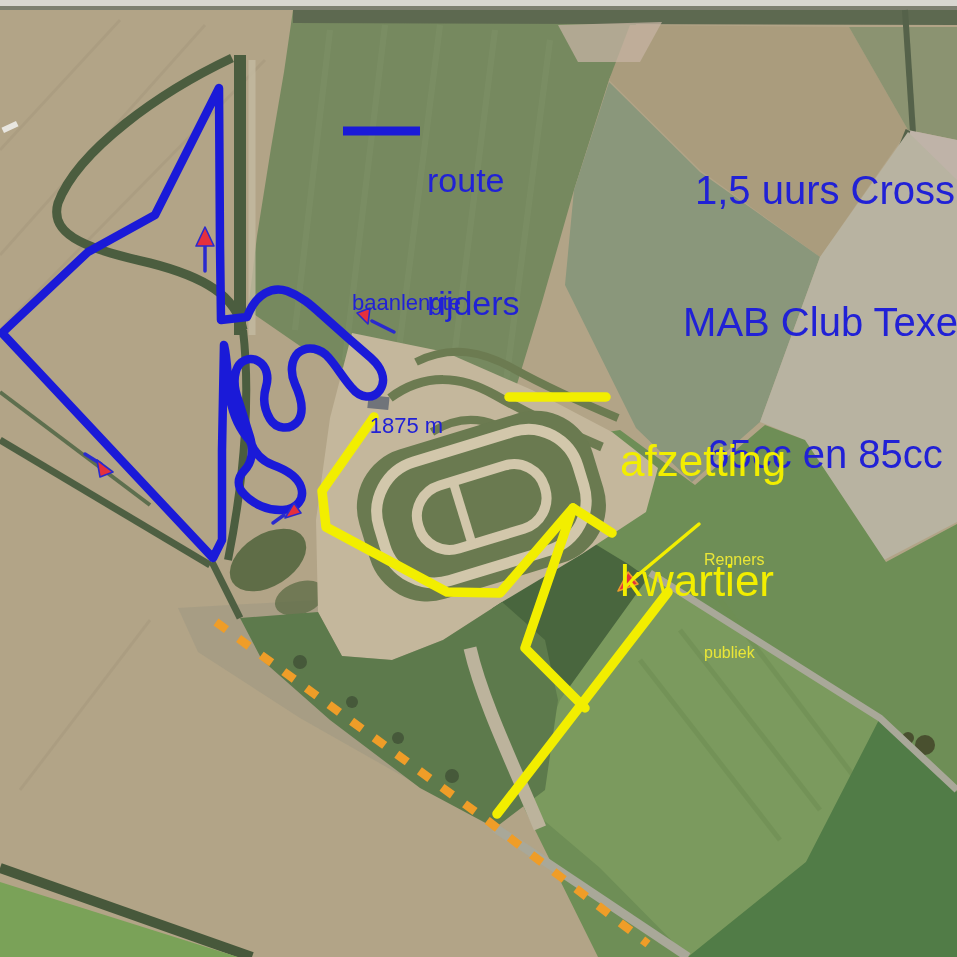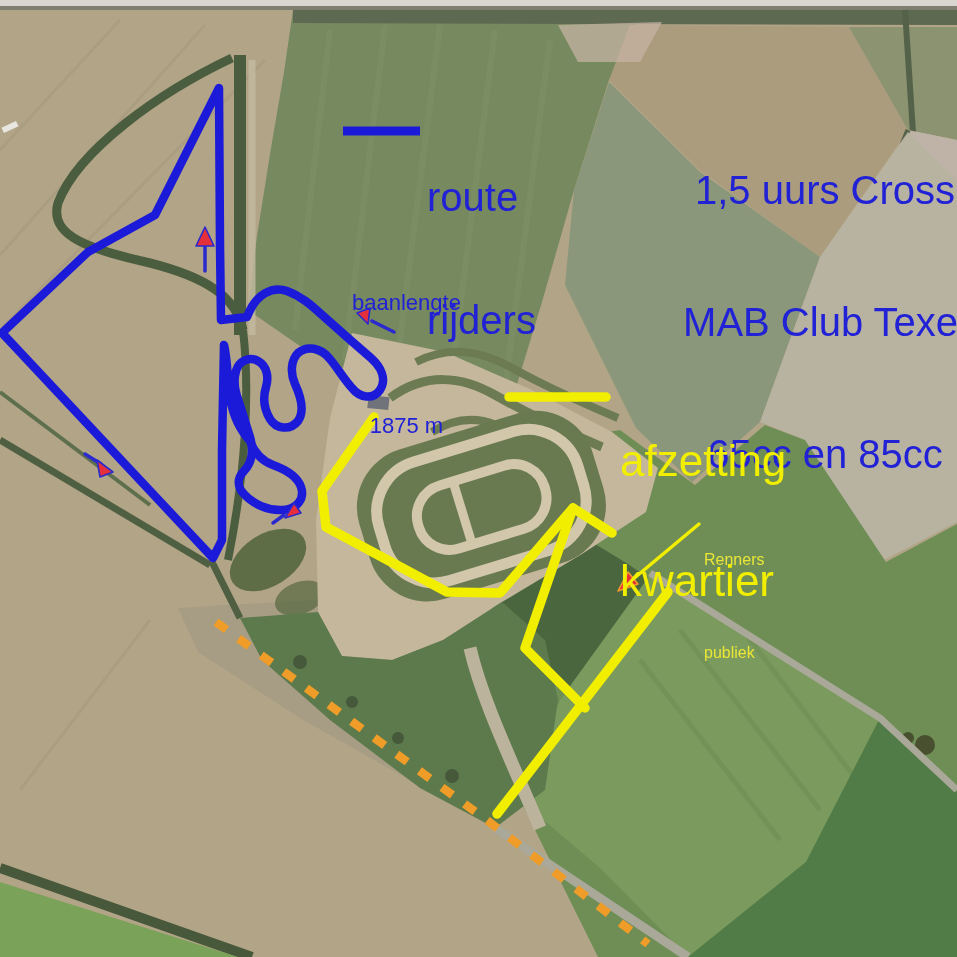--- a/index.html
+++ b/index.html
@@ -16,21 +16,21 @@
   .st-orange{stroke:var(--orange-dashed,#ef9d28);fill:none;stroke-width:8.5;stroke-dasharray:13 15;stroke-linecap:butt;}
   .st-stem{stroke:var(--arrow-stem-blue,#2a2ace);stroke-width:3.5;fill:none;stroke-linecap:round;}
   .st-stem-y{stroke:var(--barrier-yellow,#f2ee00);stroke-width:3.5;fill:none;stroke-linecap:round;}
   .arrow-head{fill:var(--arrow-red,#e5303c);stroke:var(--arrow-stem-blue,#2a2ace);stroke-width:1.6;stroke-linejoin:round;}
   .arrow-head-y{fill:var(--arrow-red,#e5303c);stroke:var(--orange-dashed,#ef9d28);stroke-width:1.6;stroke-linejoin:round;}
   .label{position:absolute;white-space:pre;pointer-events:none;}
   .blue-label{color:var(--heading-blue,#2121d6);}
   .yellow-label{color:var(--barrier-yellow,#f2ee00);}
   .renners-label{color:var(--renners-yellow,#eae637);}
   #title-block{left:675px;top:80px;width:300px;font-size:40px;line-height:44px;text-align:center;}
-  #route-legend-text{left:427px;top:95px;font-size:40px;line-height:41px;}
+  #route-legend-text{left:427px;top:78px;font-size:34px;line-height:41px;}
   #length-text{left:352px;top:200px;font-size:22px;line-height:41px;text-align:center;}
   #public-legend-text{left:620px;top:361px;font-size:44px;line-height:40px;}
   #renners-text{left:704px;top:482px;font-size:16px;line-height:31px;}
 </style>
 </head>
 <body>
 
 <div id="stage">
 
 <svg id="map-svg" width="957" height="957" viewBox="0 0 957 957">

